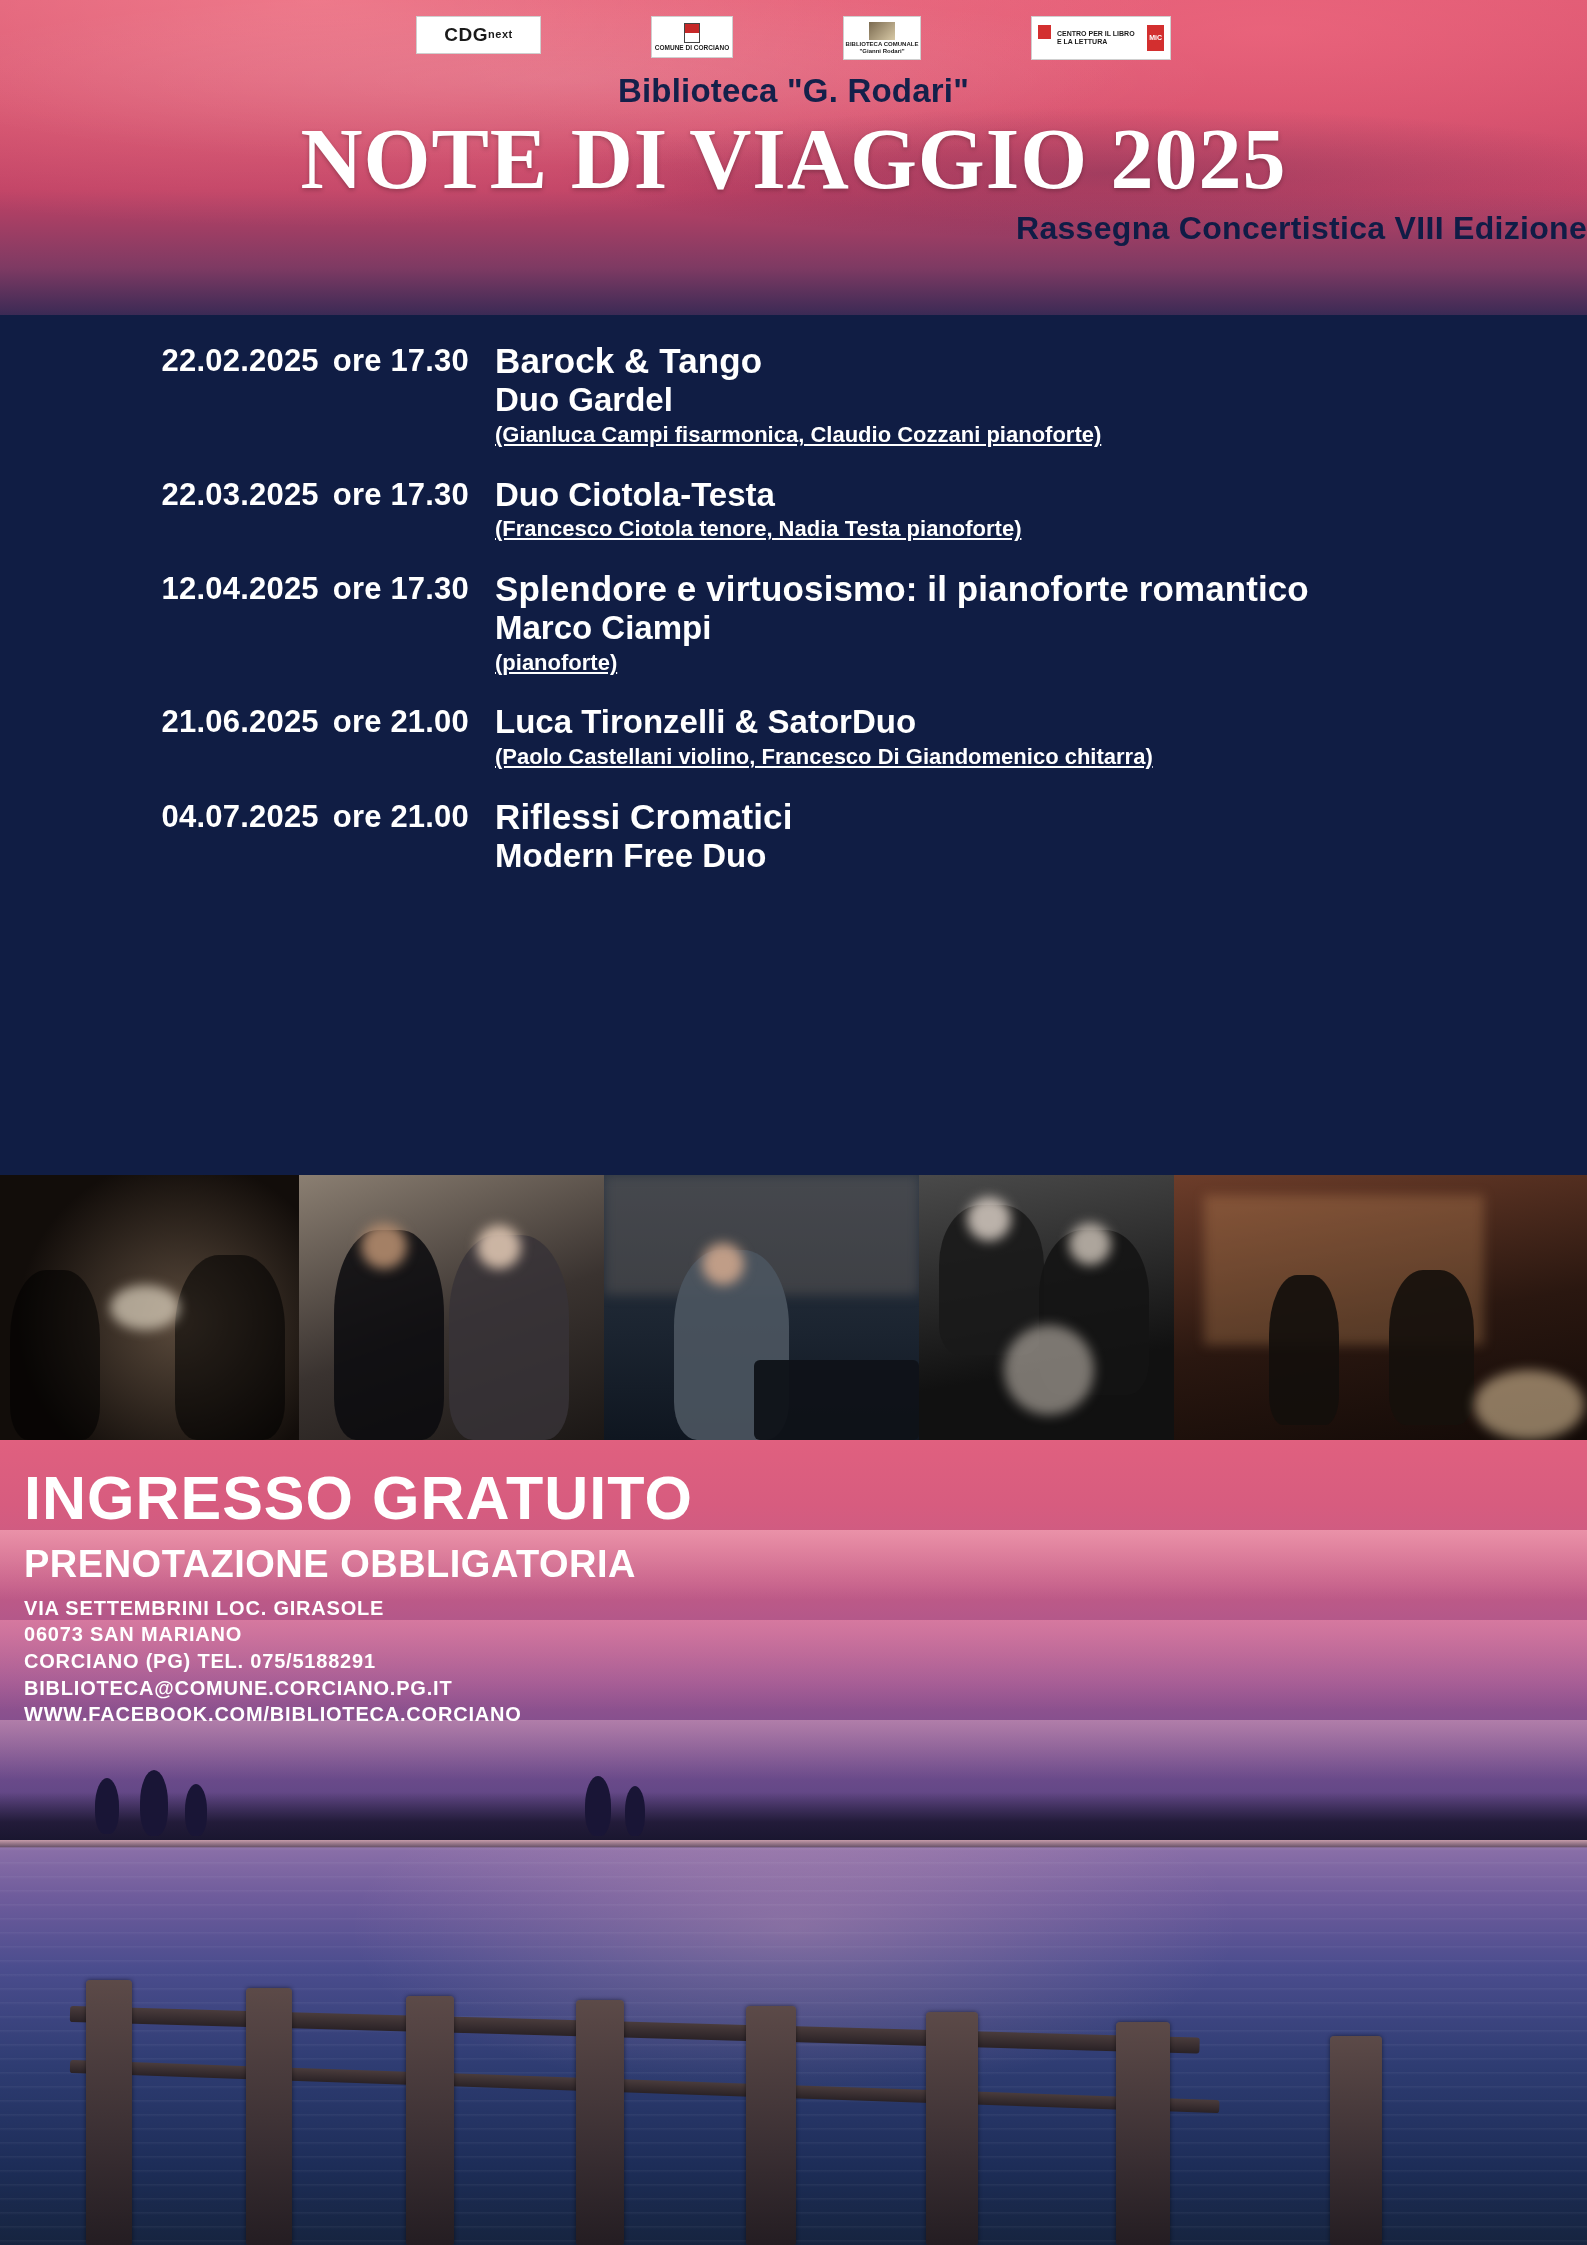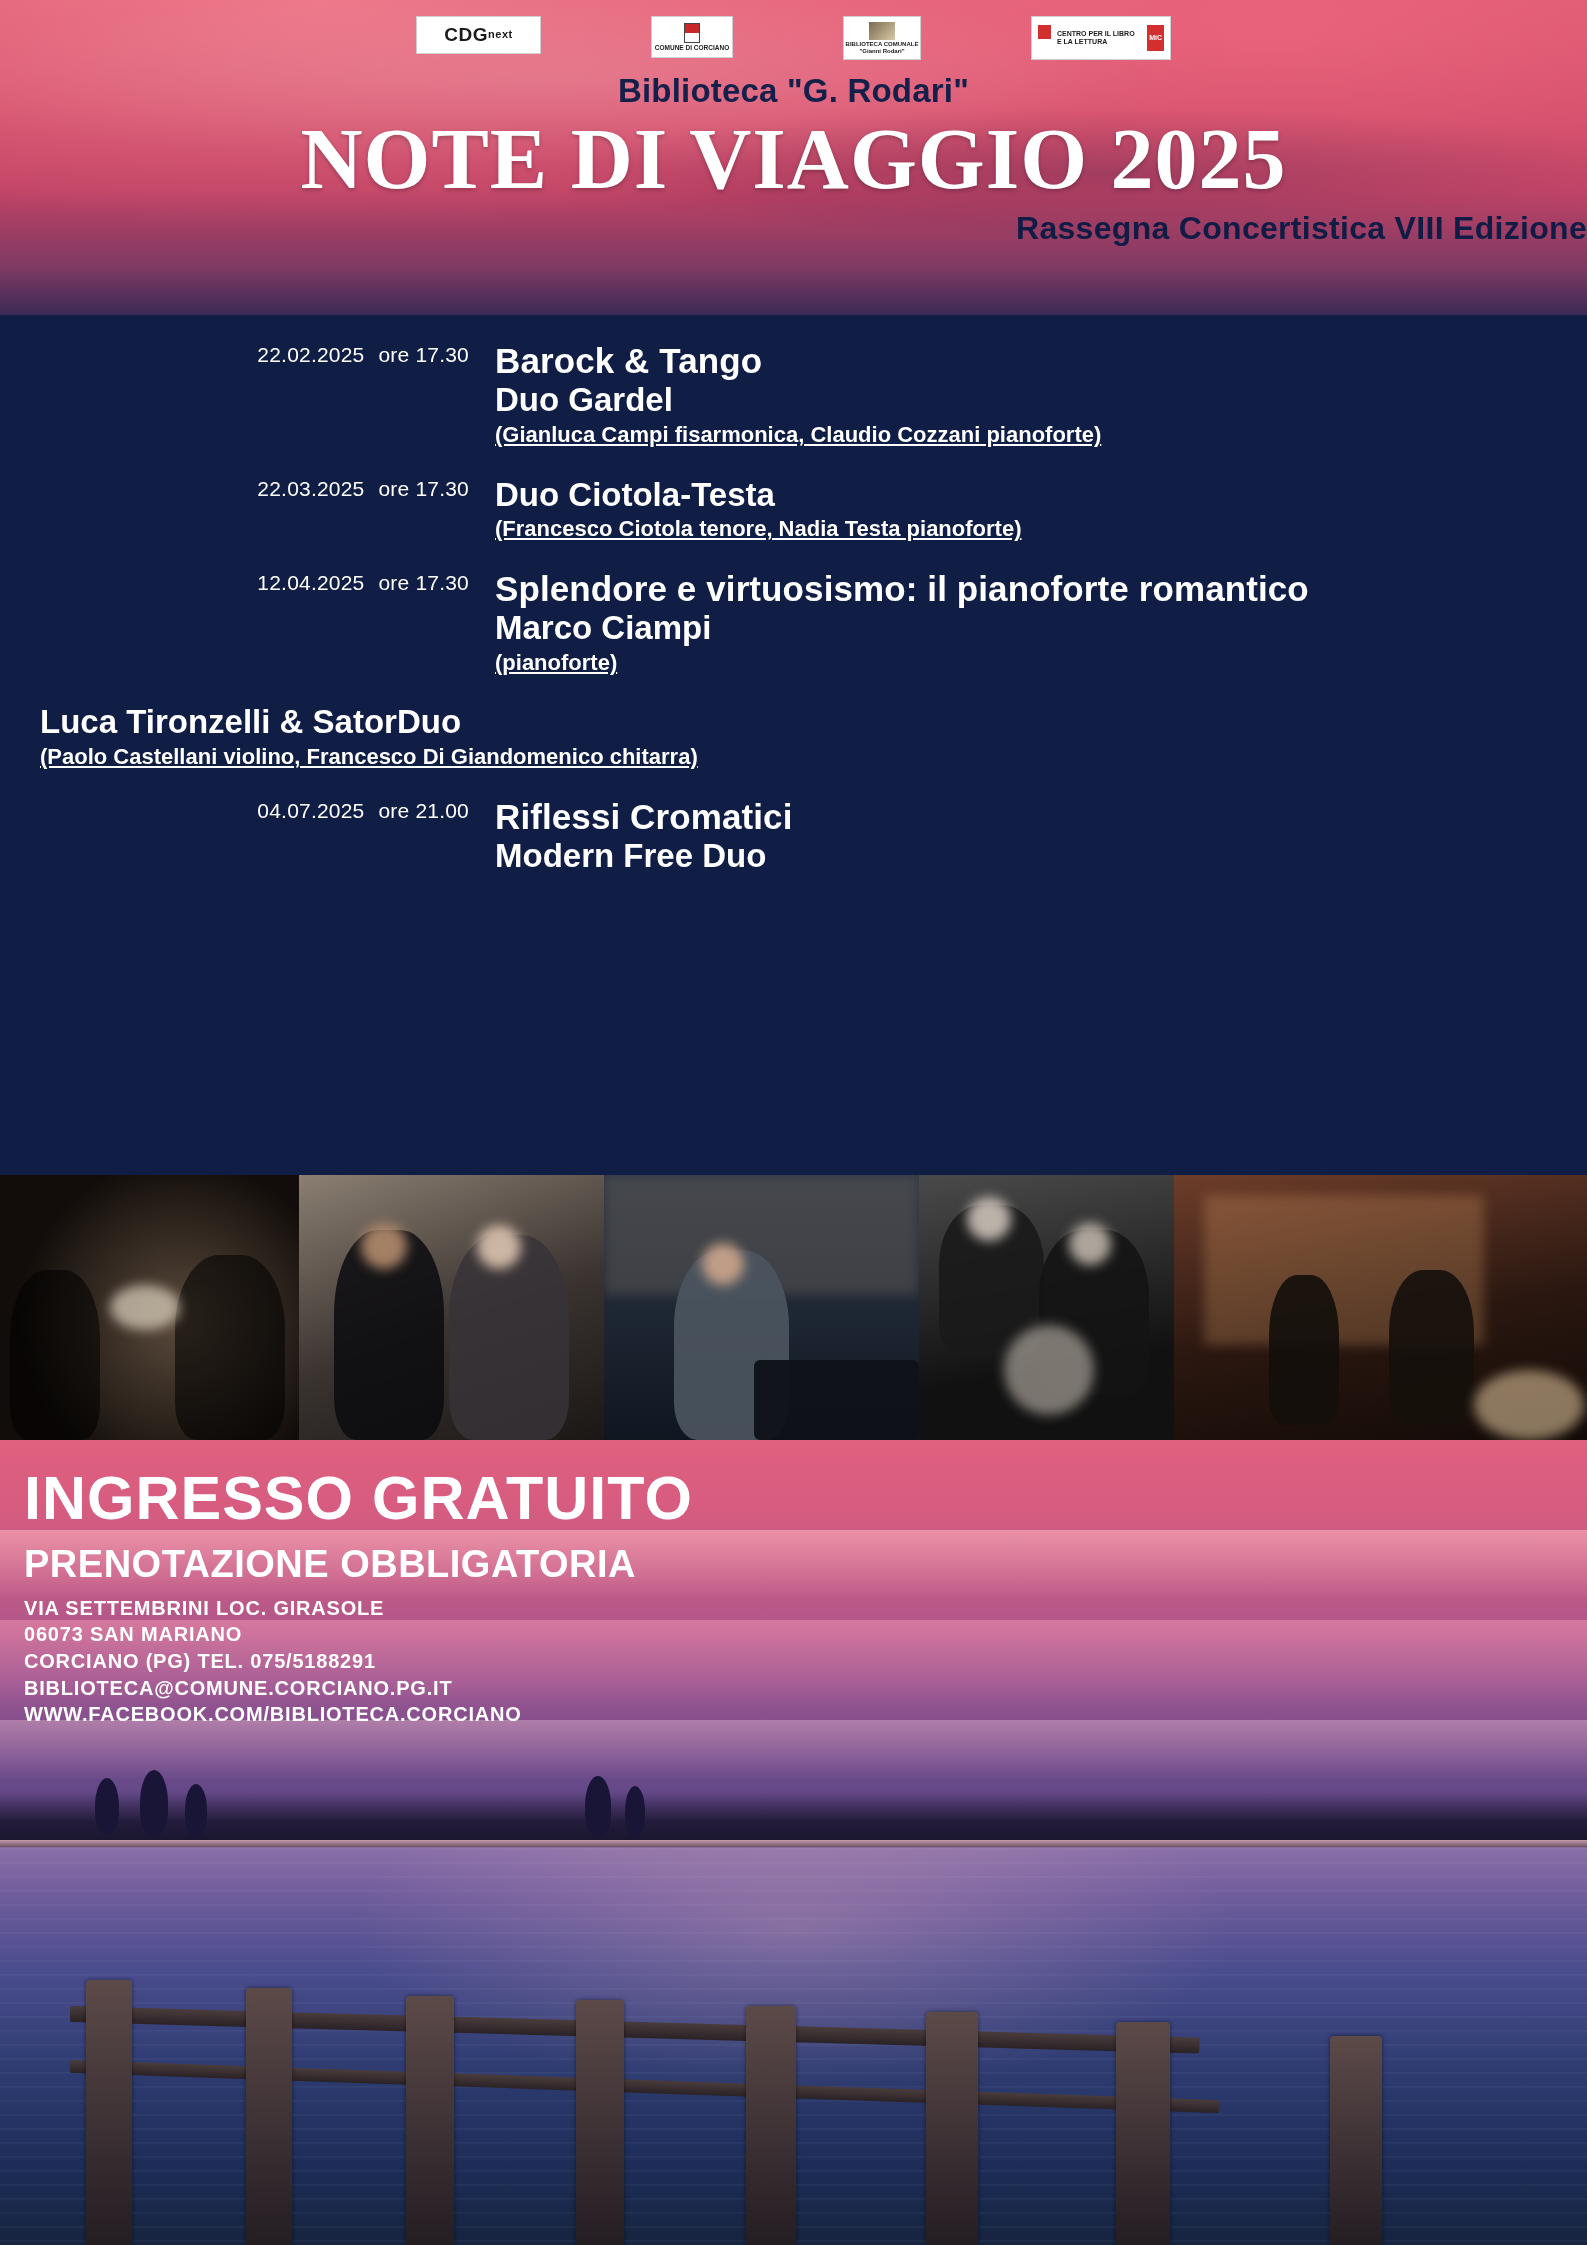--- a/index.html
+++ b/index.html
@@ -121,22 +121,22 @@
     display: flex;
     align-items: flex-start;
     color: #ffffff;
     margin-bottom: 26px;
   }
   .ev-when {
     width: 455px;
     flex: 0 0 455px;
     text-align: right;
     padding-right: 26px;
-    font-size: 21px;
-    font-weight: normal;
+    font-size: 31px;
+    font-weight: bold;
     letter-spacing: .2px;
     white-space: nowrap;
     padding-top: 2px;
   }
   .ev-when .time { margin-left: 14px; }
   .ev-body { flex: 1 1 auto; }
   .ev-title {
     font-size: 35px;
     font-weight: bold;
     line-height: 1.12;
@@ -318,20 +318,23 @@
         <span>12.04.2025</span><span class="time">ore 17.30</span>
       </div>
       <div class="ev-body">
         <div class="ev-title">Splendore e virtuosismo: il pianoforte romantico</div>
         <div class="ev-artist">Marco Ciampi</div>
         <div class="ev-detail">(pianoforte)</div>
       </div>
     </div>
 
     <div class="event">
+      <div class="ev-when">
+        <span>21.06.2025</span><span class="time">ore 21.00</span>
+      </div>
       <div class="ev-body">
         <div class="ev-artist">Luca Tironzelli &amp; SatorDuo</div>
         <div class="ev-detail">(Paolo Castellani violino, Francesco Di Giandomenico chitarra)</div>
       </div>
     </div>
 
     <div class="event">
       <div class="ev-when">
         <span>04.07.2025</span><span class="time">ore 21.00</span>
       </div>

